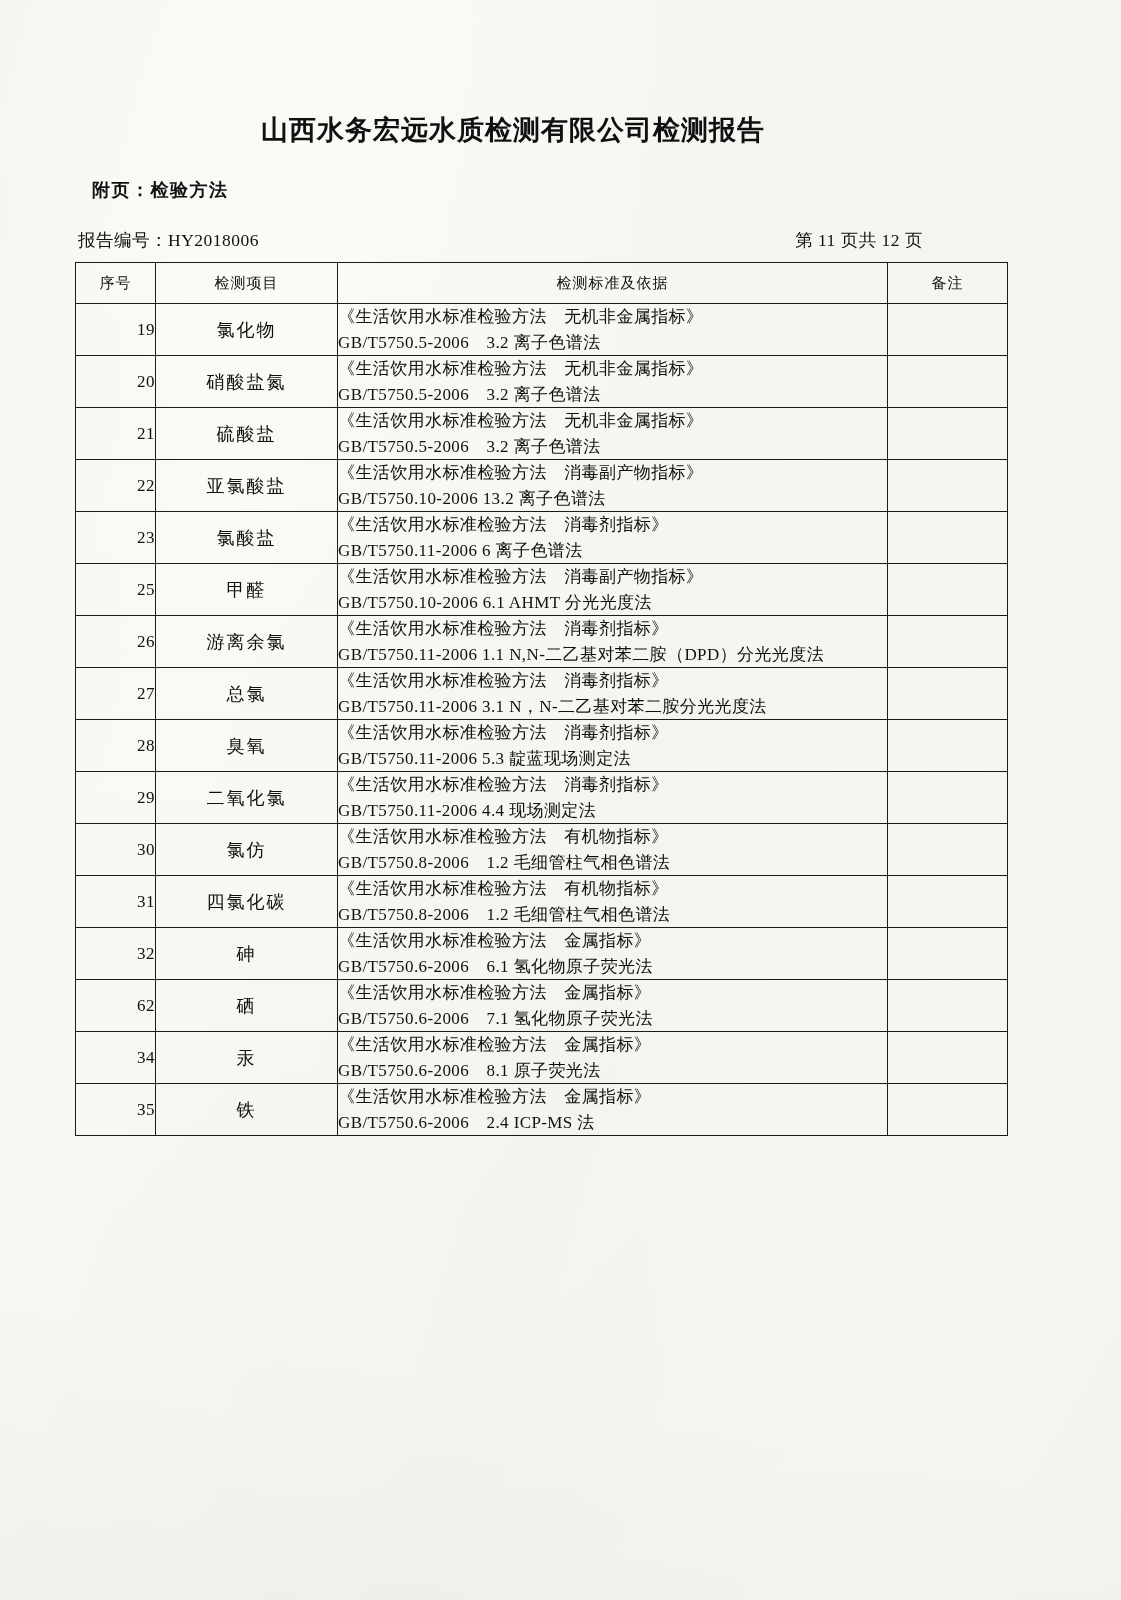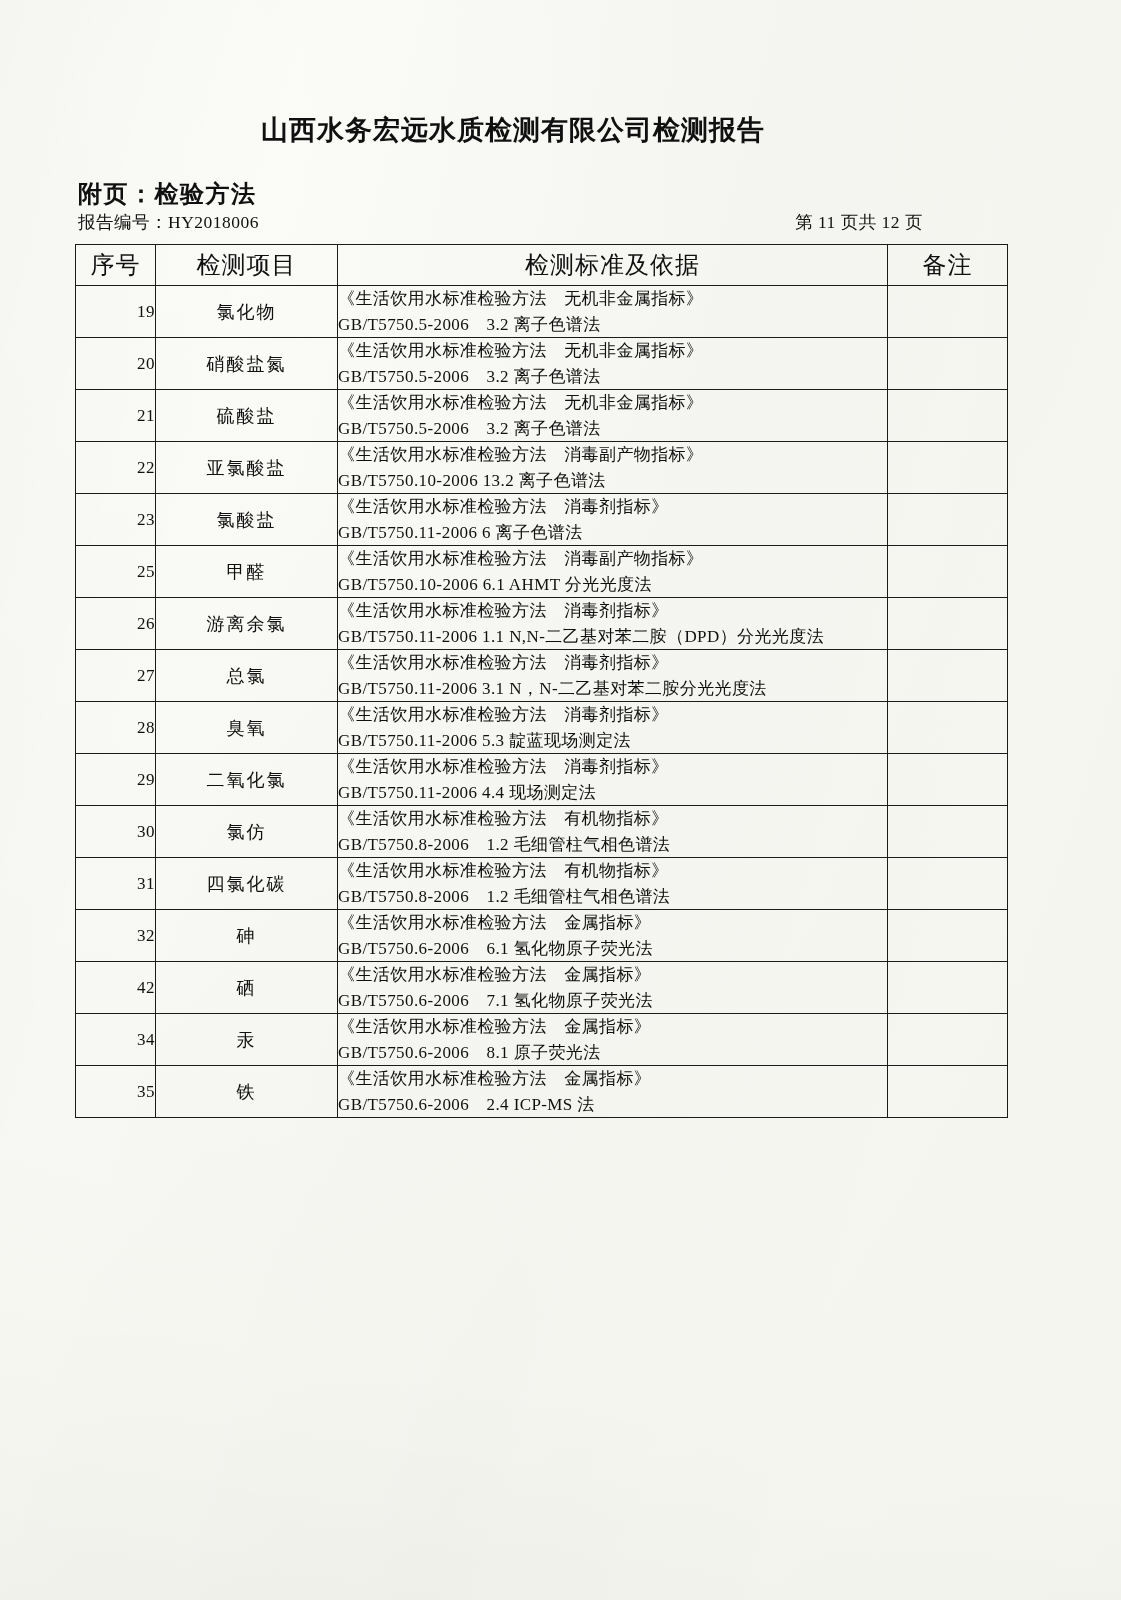--- a/index.html
+++ b/index.html
@@ -37,27 +37,28 @@
   .doc-title {
     margin-top: 112px;
     text-align: center;
     font-size: 27px;
     font-weight: bold;
     letter-spacing: 1px;
     font-family: "DejaVu Serif", "Liberation Serif", serif;
   }
   .subtitle {
     margin-top: 30px;
-    margin-left: 3px;
-    font-size: 24px;
+    margin-left: 17px;
+    font-size: 18px;
     font-weight: bold;
     letter-spacing: 1.5px;
     font-family: "DejaVu Serif", "Liberation Serif", serif;
   }
   .meta-row {
+    margin-top: 26px;
     display: flex;
     justify-content: space-between;
     align-items: flex-start;
     font-size: 17.5px;
     letter-spacing: 0.5px;
   }
   .meta-left { margin-left: 3px; }
   .meta-right { margin-right: 28px; }
 
   table.report {
@@ -67,21 +68,21 @@
     table-layout: fixed;
   }
   table.report td, table.report th {
     border: 1.4px solid #1b1b1b;
     padding: 0;
     vertical-align: middle;
   }
   th.hdr {
     height: 40px;
     font-weight: normal;
-    font-size: 24px;
+    font-size: 15px;
     letter-spacing: 1px;
     text-align: center;
   }
   col.c-no { width: 80px; }
   col.c-item { width: 182px; }
   col.c-std { width: 550px; }
   col.c-note { width: 120px; }
 
   td.no {
     text-align: right;
@@ -248,21 +249,21 @@
         <tr>
           <td class="no">32</td>
           <td class="item">砷</td>
           <td class="std">
             <div class="std-line">《生活饮用水标准检验方法　金属指标》</div>
             <div class="std-line">GB/T5750.6-2006　6.1 氢化物原子荧光法</div>
           </td>
           <td class="note"></td>
         </tr>
         <tr>
-          <td class="no">42</td>
+          <td class="no">62</td>
           <td class="item">硒</td>
           <td class="std">
             <div class="std-line">《生活饮用水标准检验方法　金属指标》</div>
             <div class="std-line">GB/T5750.6-2006　7.1 氢化物原子荧光法</div>
           </td>
           <td class="note"></td>
         </tr>
         <tr>
           <td class="no">34</td>
           <td class="item">汞</td>

